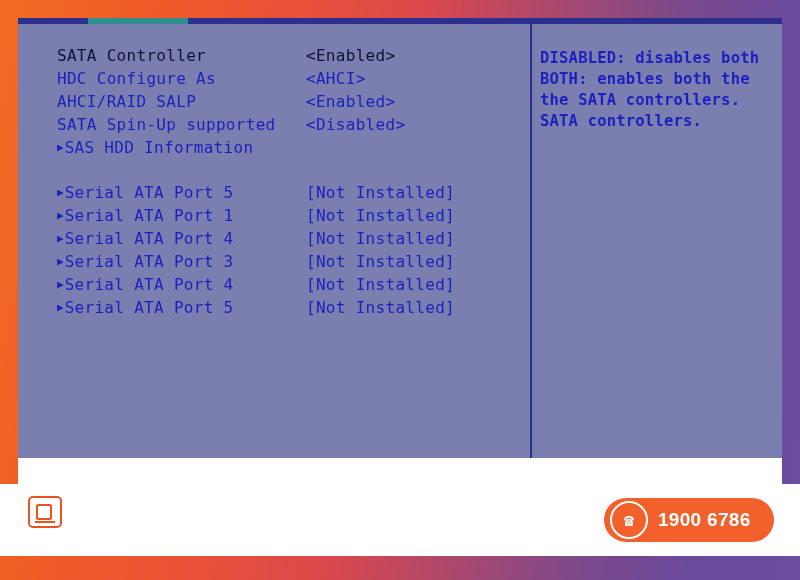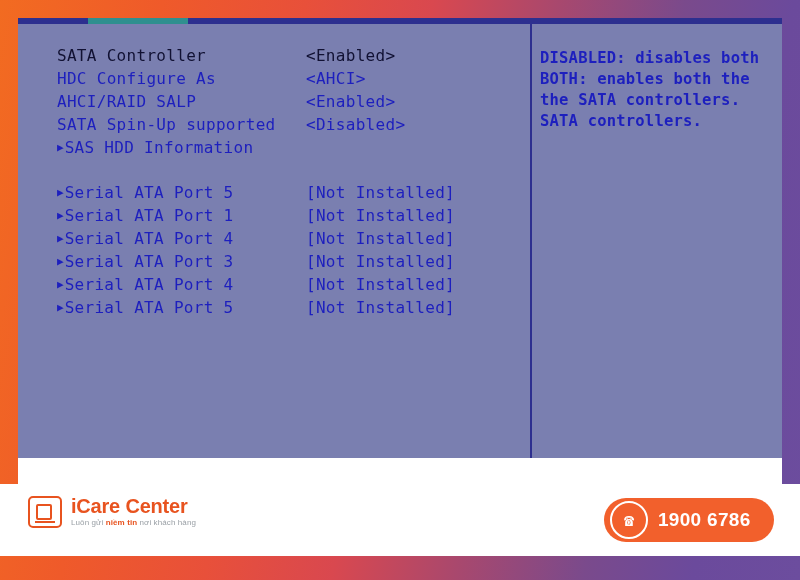--- a/index.html
+++ b/index.html
@@ -328,24 +328,20 @@
       </div>
 
     </div>
   </div>
 
   <div class="white-strip"></div>
 
   <div class="banner">
     <div class="logo-wrap">
       <div class="logo-mark"></div>
-      <div class="logo-text">
-        <div class="logo-title">iCare Center</div>
-        <div class="logo-sub"><span>Luôn gửi </span><b>niềm tin</b><span> nơi khách hàng</span></div>
-      </div>
     </div>
 
     <div class="hotline">
       <div class="phone-circle">☎</div>
       <div class="hotline-num">1900 6786</div>
     </div>
   </div>
 
 </div>
 

